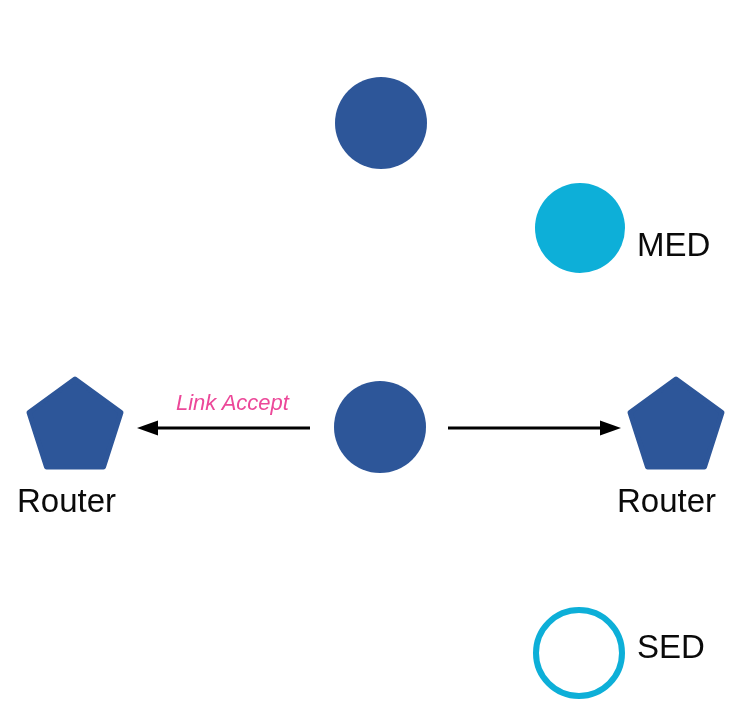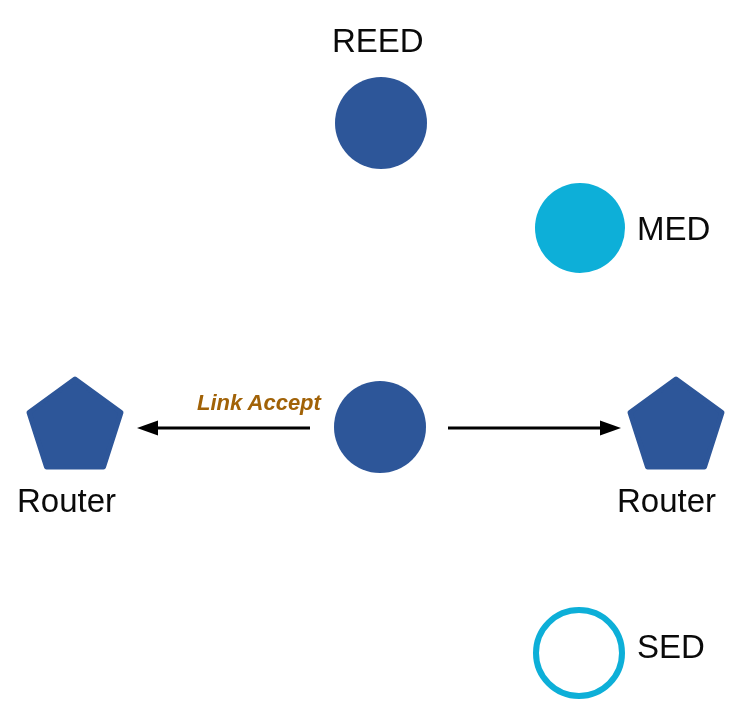--- a/index.html
+++ b/index.html
@@ -30,31 +30,30 @@
     color: #0a0a0a;
     font-family: "Liberation Sans", sans-serif;
     font-size: 33px;
     font-weight: 400;
     line-height: 1;
     white-space: nowrap;
     letter-spacing: 0px;
   }
   .edge-label {
     position: absolute;
-    color: #a16207;
+    color: #ec4899;
     font-family: "Liberation Sans", sans-serif;
     font-size: 22px;
     font-style: italic;
-    font-weight: 700;
+    font-weight: 400;
     line-height: 1;
     white-space: nowrap;
-    margin-left: 21px;
   }
   #label-reed { left: 332px; top: 24px; }
-  #label-med  { left: 637px; top: 212px; }
+  #label-med  { left: 637px; top: 228px; }
   #label-sed  { left: 637px; top: 630px; text-align: center; }
   #label-router-left  { left: 17px;  top: 484px; }
   #label-router-right { left: 617px; top: 484px; }
   #label-link-accept  { left: 176px; top: 392px; }
 </style>
 </head>
 <body>
 
 <div id="diagram-canvas">
 
@@ -72,21 +71,20 @@
 
     <polygon points="75,379 121,412.5 103.5,467 46.5,467 29,412.5" fill="#2d5699" stroke="#2d5699" stroke-width="5" stroke-linejoin="round"></polygon>
 
     <circle cx="380" cy="427" r="46" fill="#2d5699"></circle>
 
     <polygon points="676,379 722,412.5 704.5,467 647.5,467 630,412.5" fill="#2d5699" stroke="#2d5699" stroke-width="5" stroke-linejoin="round"></polygon>
 
     <circle cx="579" cy="653" r="43" fill="#ffffff" stroke="#0dafd8" stroke-width="6"></circle>
   </svg>
 
-  <div class="node-label" id="label-reed">REED</div>
 
   <div class="node-label" id="label-med">MED</div>
 
   <div class="node-label" id="label-router-left">Router</div>
 
   <div class="node-label" id="label-router-right">Router</div>
 
   <div class="node-label" id="label-sed">SED</div>
 
   <div class="edge-label" id="label-link-accept">Link Accept</div>

